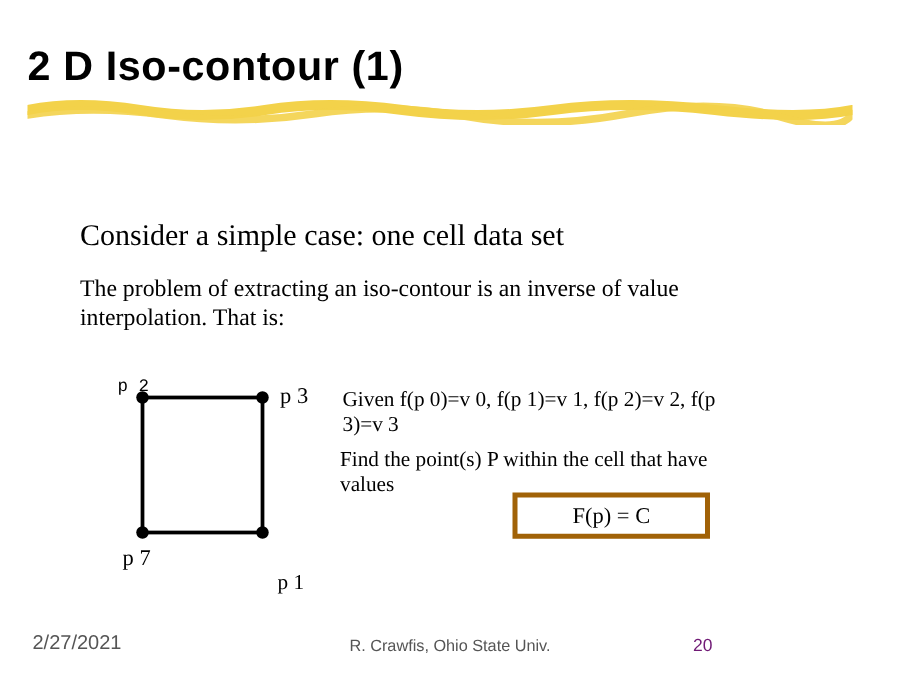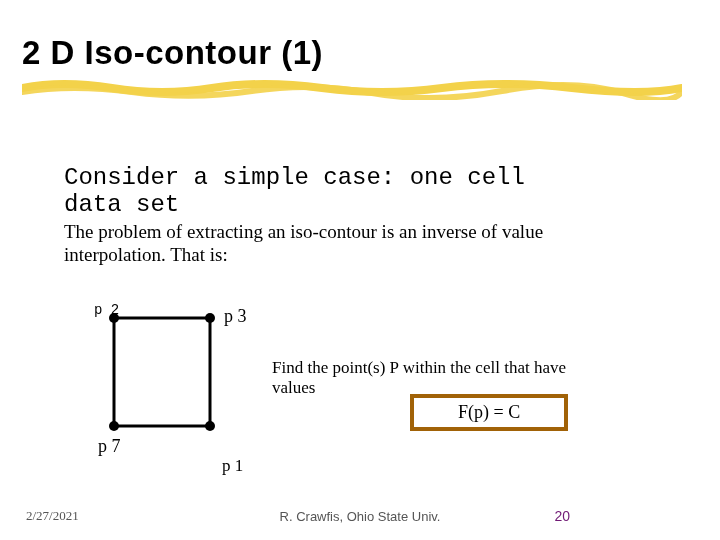--- a/index.html
+++ b/index.html
@@ -1,30 +1,30 @@
 <!DOCTYPE html>
 <html><head>
 <meta charset="utf-8">
 <style>
   * { margin: 0; padding: 0; box-sizing: border-box; }
   html, body { width: 720px; height: 540px; background: #fff; font-family: "Times New Roman", Times, serif; color: #000; }
   .slide { position: relative; width: 594px; height: 540px; }
   .title { position: absolute; top: 34px; left: 22px; font-family: Arial, Helvetica, sans-serif; font-weight: 900; font-size: 33px; letter-spacing: 0.5px; }
   .underline-wrap { position: absolute; top: 76px; left: 22px; width: 660px; height: 24px; }
-  .body1 { position: absolute; top: 164px; left: 64px; font-size: 24px; font-family: Liberation Mono, monospace; }
+  .body1 { position: absolute; top: 176px; left: 64px; font-size: 24px; }
   .body2 { position: absolute; top: 220px; left: 64px; font-size: 19px; width: 520px; line-height: 1.22; }
   .diagram { position: absolute; top: 300px; left: 92px; width: 140px; height: 150px; }
   .p2 { position: absolute; top: 302px; left: 94px; font-size: 14px; font-family: Liberation Mono, monospace; }
   .p3 { position: absolute; top: 306px; left: 224px; font-size: 18px; text-align: right; }
   .p0 { position: absolute; top: 436px; left: 98px; font-size: 18px; }
   .p1 { position: absolute; top: 456px; left: 222px; font-size: 17px; }
   .given { position: absolute; top: 310px; left: 274px; font-size: 17px; }
   .find { position: absolute; top: 358px; left: 272px; font-size: 17px; }
   .eqbox { position: absolute; top: 394px; left: 410px; border: 4px solid #a16207; background: #fff; padding: 4px 44px; font-size: 18px; }
-  .date { position: absolute; bottom: 16px; left: 26px; font-family: Liberation Serif, serif; font-size: 13px; color: #555; }
+  .date { position: absolute; bottom: 16px; left: 26px; font-family: Liberation Sans, sans-serif; font-size: 16px; color: #555; }
   .attrib { position: absolute; bottom: 16px; left: 0; width: 720px; text-align: center; font-family: Arial, sans-serif; font-size: 13px; color: #555; }
   .pagenum { position: absolute; bottom: 16px; right: 24px; font-family: Arial, sans-serif; font-size: 14px; color: #701a75; }
 </style>
 </head>
 <body>
 
 <div class="slide">
 
   <div class="title">2 D Iso-contour (1)</div>
 
@@ -42,20 +42,21 @@
     <circle cx="118" cy="18" r="5" fill="#000"></circle>
     <circle cx="22" cy="126" r="5" fill="#000"></circle>
     <circle cx="118" cy="126" r="5" fill="#000"></circle>
   </svg>
 
   <div class="p2">p 2</div>
   <div class="p3">p 3</div>
   <div class="p0">p 7</div>
   <div class="p1">p 1</div>
 
+  <div class="given">Given f(p 0)=v 0, f(p 1)=v 1, f(p 2)=v 2, f(p 3)=v 3</div>
   <div class="find">Find  the point(s) P within the cell that have values</div>
   <div class="eqbox">F(p) = C</div>
 
   <div class="date">2/27/2021</div>
   <div class="attrib">R. Crawfis, Ohio State Univ.</div>
   <div class="pagenum">20</div>
 
 </div>
 
 </body></html>

